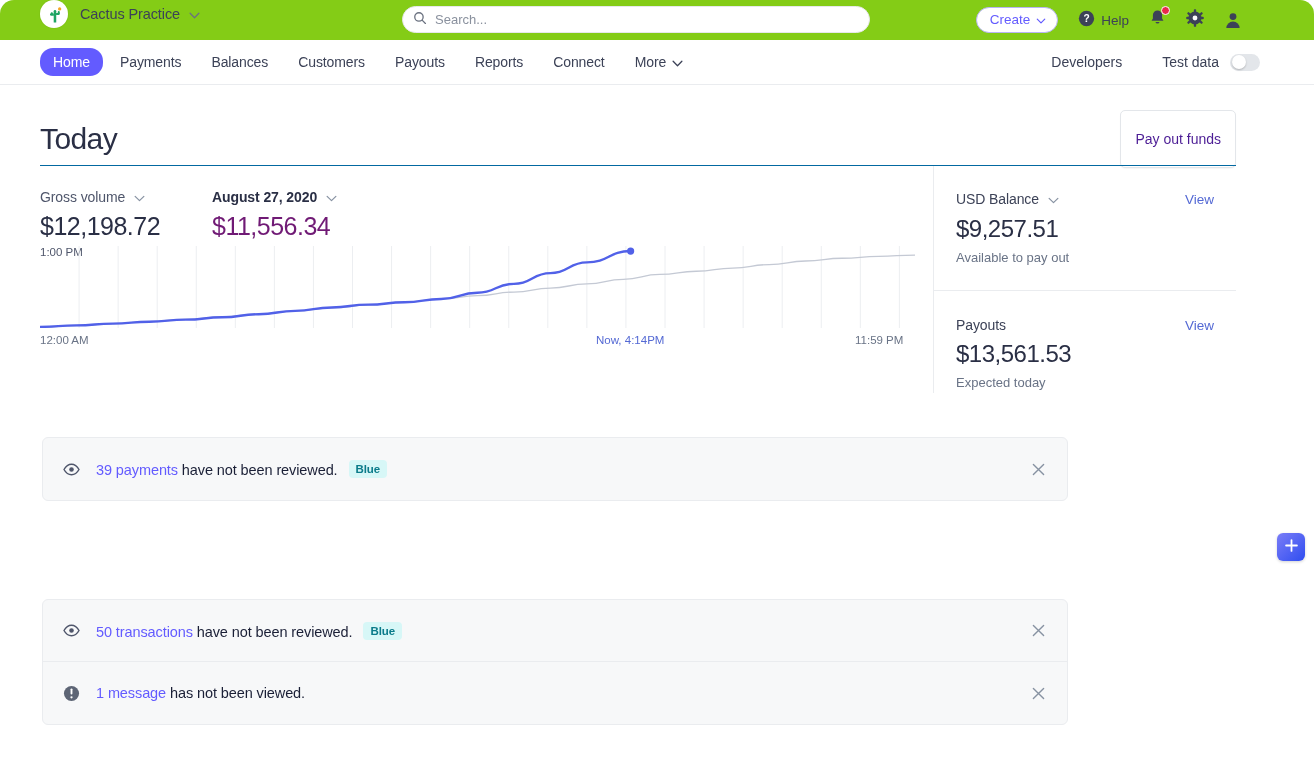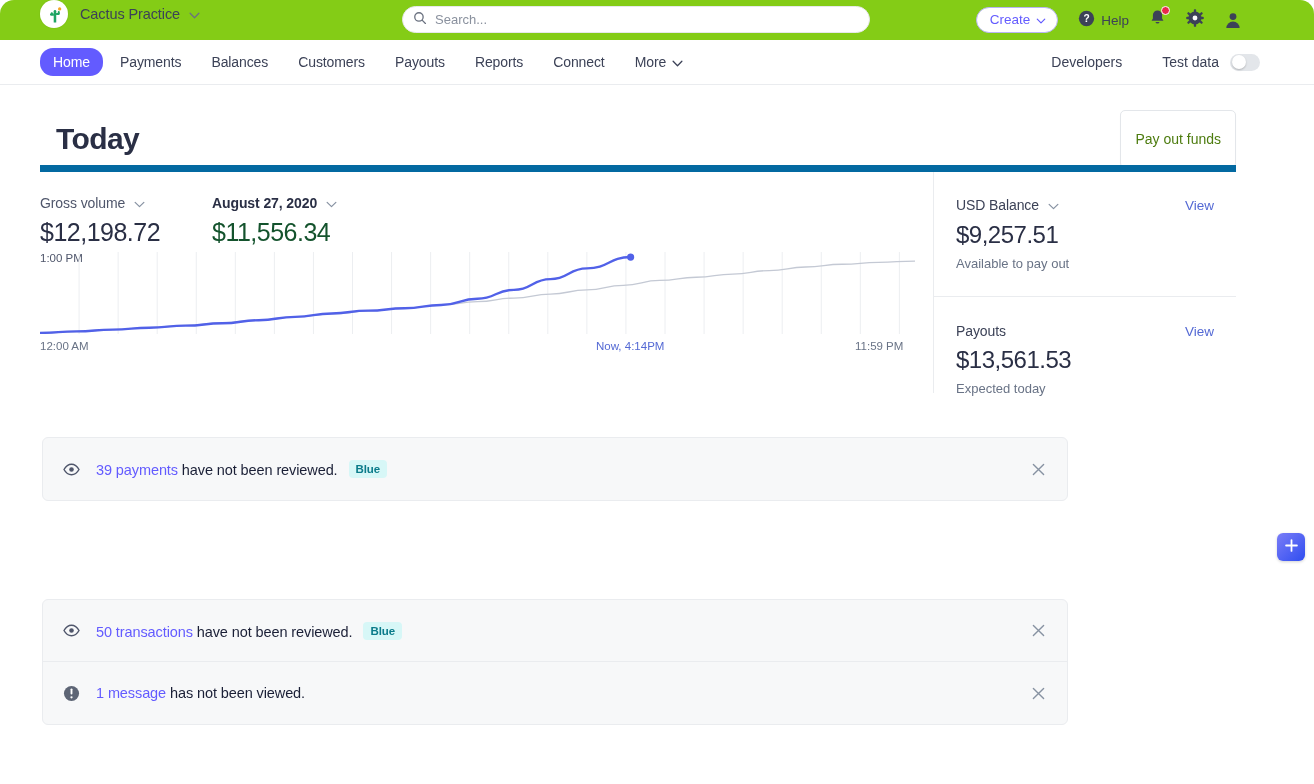--- a/index.html
+++ b/index.html
@@ -110,50 +110,50 @@
   }
 
   
   .content { position: absolute; left: 0; top: 85px; width: 1314px; height: 699px; }
 
   .page-head {
     position: absolute; left: 40px; top: 25px; width: 1196px;
     display: flex; align-items: center; justify-content: space-between;
   }
   .page-title {
-    font-size: 30px; font-weight: 700; color: #2a2f45; letter-spacing: -0.6px; margin-left: 16px;
+    font-size: 30px; font-weight: 400; color: #2a2f45; letter-spacing: -0.6px;
   }
   .payout-btn {
     border: 1px solid #e3e6ea; border-radius: 5px; background: #ffffff;
-    padding: 20px 14px; font-size: 14px; color: #4d7c0f; font-weight: 500;
+    padding: 20px 14px; font-size: 14px; color: #4c1d95; font-weight: 500;
     cursor: pointer; font-family: inherit;
     box-shadow: 0 1px 1px rgba(0,0,0,0.04);
   }
 
   .panel {
     position: absolute; left: 40px; top: 80px;
     width: 1196px; height: 228px;
-    border-top: 7px solid #0369a1;
+    border-top: 1px solid #0369a1;
     display: flex;
   }
   .panel-left { width: 893px; position: relative; padding-top: 22px; }
   .panel-right {
     width: 303px; border-left: 1px solid #eaecef; position: relative;
   }
 
   .metric-row { display: flex; }
   .metric { position: relative; }
   .metric.primary { width: 172px; }
   .metric-label-row { display: flex; align-items: center; gap: 9px; }
   .metric-label { font-size: 14px; color: #4f566b; letter-spacing: -0.1px; }
   .metric-label.dark { color: #2a2f45; font-weight: 600; }
   .metric-value {
     font-size: 25px; color: #2a2f45; margin-top: 6px; letter-spacing: -0.5px;
   }
-  .metric-value.muted { color: #14532d; }
+  .metric-value.muted { color: #701a75; }
   .metric-sub { font-size: 11.5px; color: #4f566b; margin-top: 5px; }
 
   
   .chart-area {
     position: absolute; left: 0; top: 80px; width: 875px; height: 82px;
   }
   .chart-axis {
     position: absolute; left: 0; top: 168px; width: 875px; height: 16px;
   }
   .axis-label { position: absolute; font-size: 11.5px; color: #697386; }

